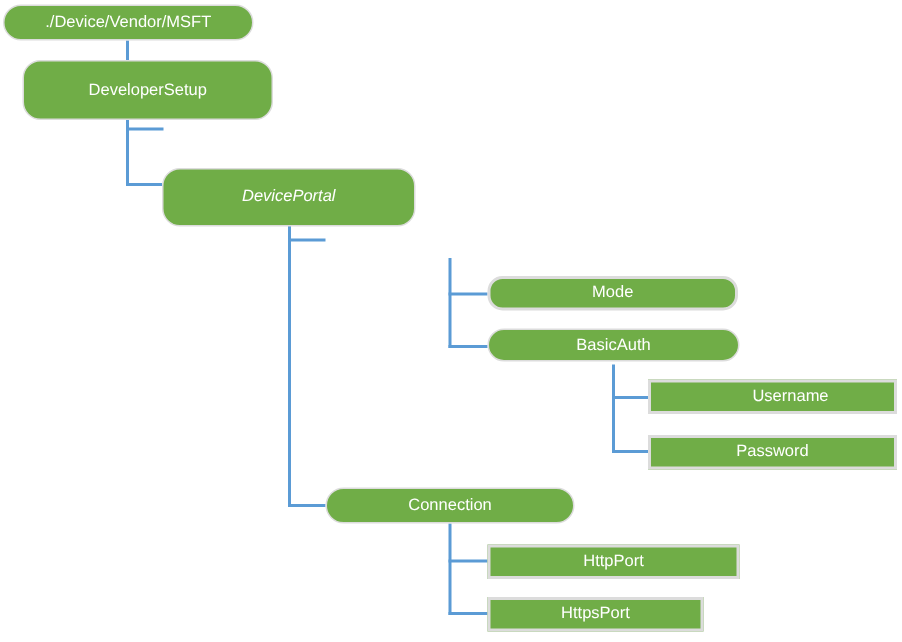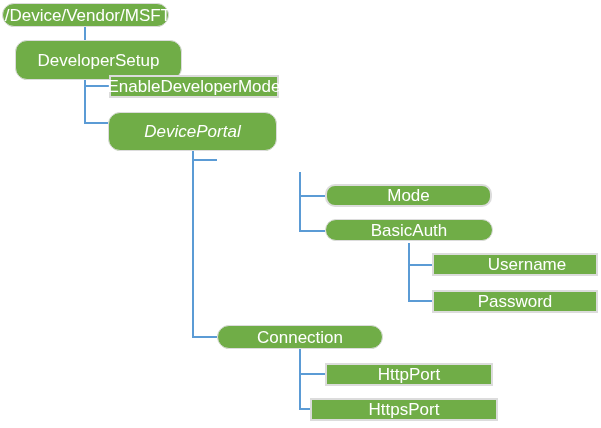--- a/index.html
+++ b/index.html
@@ -21,21 +21,21 @@
     background: var(--background);
     overflow: hidden;
   }
   .node {
     position: absolute;
     display: flex;
     align-items: center;
     justify-content: center;
     background: var(--node-fill);
     color: var(--node-text);
-    font-size: 17px;
+    font-size: 11px;
     line-height: 1;
     white-space: nowrap;
     text-align: center;
   }
   .pill {
     border: 1px solid var(--node-border);
     border-radius: 12px;
   }
   .rect {
     border: 2px solid var(--node-border);
@@ -71,32 +71,31 @@
   <div class="h-line" style="left:408px; top:264px; width:24px;"></div>
   <div class="h-line" style="left:408px; top:300px; width:24px;"></div>
   <div class="v-line" style="left:299px; top:349px; height:61px;"></div>
   <div class="h-line" style="left:299px; top:373px; width:26px;"></div>
   <div class="h-line" style="left:299px; top:408px; width:26px;"></div>
 
   <div class="node pill" style="left:2px; top:3px; width:167px; height:24px;">./Device/Vendor/MSFT</div>
 
   <div class="node pill" style="left:15px; top:40px; width:167px; height:40px;">DeveloperSetup</div>
 
-  <div class="node rect" style="left:109px; top:75px; width:170px; height:23px;">EnableDeveloperMode</div>
 
   <div class="node pill" style="left:108px; top:112px; width:169px; height:39px;font-style:italic;">DevicePortal</div>
 
 
   <div class="node rect" style="left:325px; top:184px; width:167px; height:23px;border-radius:10px;">Mode</div>
 
   <div class="node pill" style="left:325px; top:219px; width:168px; height:22px;">BasicAuth</div>
 
   <div class="node rect" style="left:432px; top:253px; width:166px; height:23px;padding-left:24px;">Username</div>
 
   <div class="node rect" style="left:432px; top:290px; width:166px; height:23px;">Password</div>
 
   <div class="node rect" style="left:325px; top:363px; width:168px; height:23px;">HttpPort</div>
 
   <div class="node pill" style="left:217px; top:325px; width:166px; height:24px;">Connection</div>
 
-  <div class="node rect" style="left:310px; top:398px; width:188px; height:23px;">HttpsPort</div>
+  <div class="node rect" style="left:325px; top:398px; width:144px; height:23px;">HttpsPort</div>
 
 </div>
 
 </body></html>

